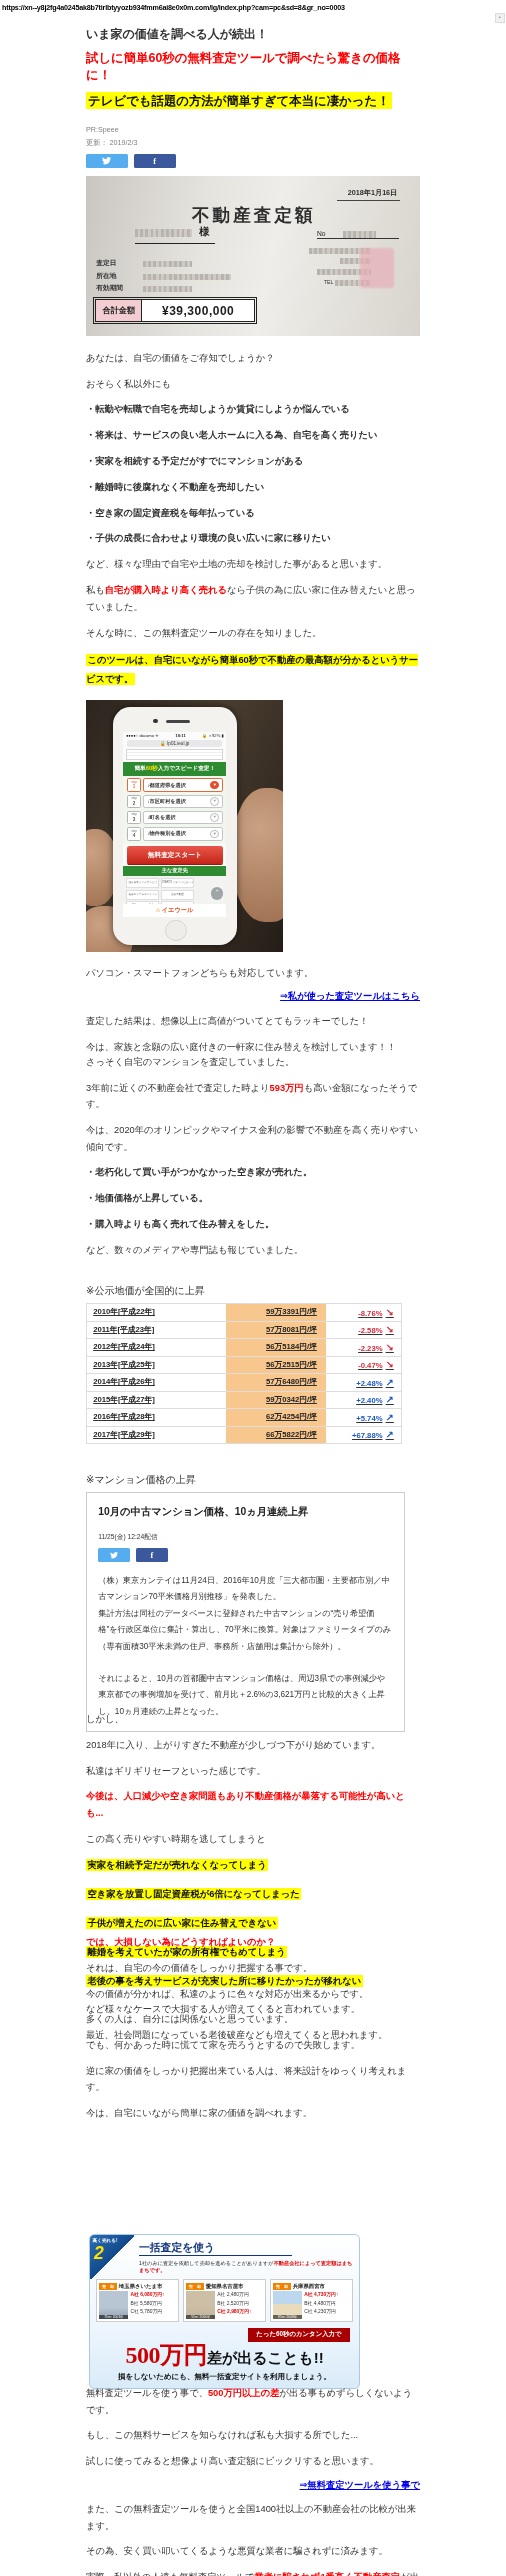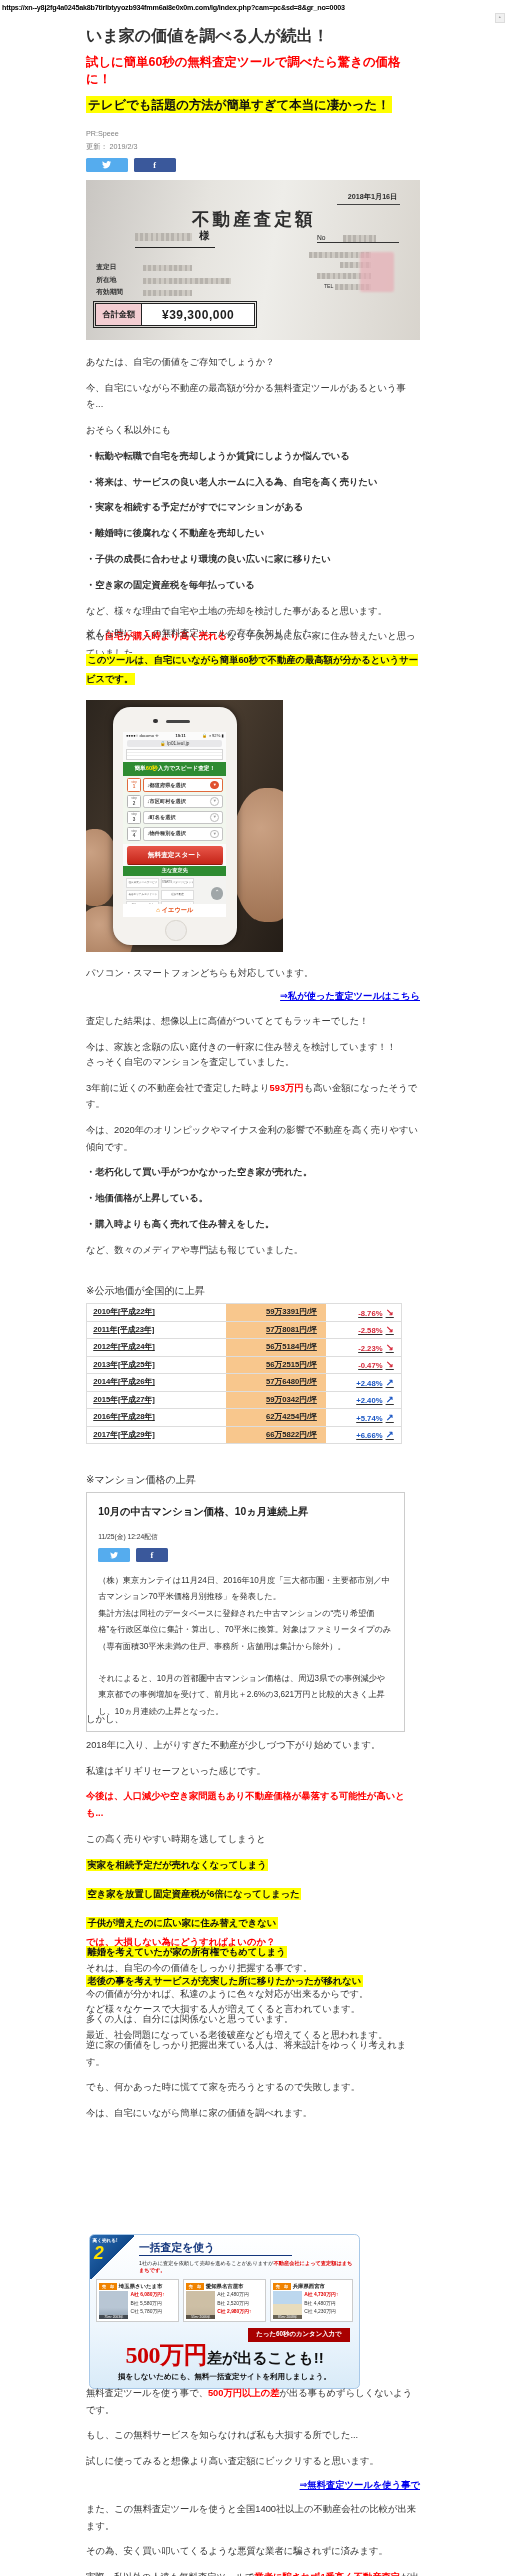--- a/index.html
+++ b/index.html
@@ -3,21 +3,21 @@
 <meta charset="utf-8">
 <style>
   html,body{margin:0;padding:0;}
   body{width:506px;height:3764px;position:relative;background:#ffffff;
        font-family:"Liberation Sans","DejaVu Sans",sans-serif;color:#333;overflow:hidden;}
   .url-line{position:absolute;top:3.1px;left:2.1px;width:392px;font-size:7.2px;font-weight:bold;
             letter-spacing:-0.2px;color:#000;word-break:break-all;}
   .scroll-up{position:absolute;top:13px;right:1.5px;width:7.7px;height:7.7px;background:#f1f1f1;
              border:0.5px solid #dcdcdc;color:#a0a0a0;font-size:3.6px;line-height:7.7px;text-align:center;}
   .grp{position:absolute;left:86px;width:334px;}
-  h1{margin:0;font-size:16px;color:#333;font-weight:bold;}
+  h1{margin:0;font-size:12px;color:#333;font-weight:bold;}
   .h-red{margin-top:7.2px;font-size:12.4px;font-weight:bold;color:#ff0000;}
   .h-yelwrap{margin-top:7.2px;}
   .h-yel{display:inline;background:#ffff00;color:#111;font-size:12.4px;font-weight:bold;padding:1.5px 2.1px;line-height:1.55;}
   .meta{font-size:7.2px;color:#808080;margin-top:4.1px;}
   .sns{margin-top:6.2px;display:flex;gap:5.7px;}
   .sns a{display:flex;align-items:center;justify-content:center;width:42px;height:14px;border-radius:1.5px;cursor:pointer;}
   .sns-tw{background:#55acee;}
   .sns-fb{background:#3a589b;color:#fff;font-weight:bold;font-size:8.2px;font-family:"Liberation Serif",serif;}
   .p{font-size:9.3px;line-height:16.5px;margin:0 0 9.3px 0;color:#333;}
   .b{font-weight:bold;}
@@ -157,28 +157,27 @@
     <div class="doc-co" style="top:103px"><span style="font-size:5.2px">TEL</span> <span class="blur" style="width:36px;height:5.2px"></span></div>
     <div class="doc-stamp"></div>
     <div class="doc-total">
       <div class="lbl">合計金額</div>
       <div class="val">¥39,300,000</div>
     </div>
   </div>
 
   <div style="height:13.4px"></div>
   <p class="p">あなたは、自宅の価値をご存知でしょうか？</p>
-  <p class="p">今、自宅にいながら不動産の最高額が分かる無料査定ツールがあるという事を...</p>
   <p class="p">おそらく私以外にも</p>
   <p class="p b">・転勤や転職で自宅を売却しようか賃貸にしようか悩んでいる</p>
   <p class="p b">・将来は、サービスの良い老人ホームに入る為、自宅を高く売りたい</p>
   <p class="p b">・実家を相続する予定だがすでにマンションがある</p>
   <p class="p b">・離婚時に後腐れなく不動産を売却したい</p>
+  <p class="p b">・空き家の固定資産税を毎年払っている</p>
   <p class="p b">・子供の成長に合わせより環境の良い広いに家に移りたい</p>
-  <p class="p b">・空き家の固定資産税を毎年払っている</p>
   <p class="p">など、様々な理由で自宅や土地の売却を検討した事があると思います。</p>
   <p class="p"><span>私も</span><span class="red">自宅が購入時より高く売れる</span><span>なら子供の為に広い家に住み替えたいと思っていました。</span></p>
 </div>
 
 <div class="grp" style="top:625px">
   <p class="p">そんな時に、この無料査定ツールの存在を知りました。</p>
   <p class="p" style="line-height:19.6px"><span class="ylw">このツールは、自宅にいながら簡単60秒で不動産の最高額が分かるというサービスです。</span></p>
 
   <div class="phonephoto">
     <div class="finger" style="left:-14.4px;bottom:46px;width:46px;height:77px"></div>
@@ -297,21 +296,21 @@
         <span class="chg up"><span>+2.40%</span><span class="ar">↗</span></span>
       </div>
     <div class="lprow">
         <span class="yr">2016年[平成28年]</span>
         <span class="pr">62万4254円/坪</span>
         <span class="chg up"><span>+5.74%</span><span class="ar">↗</span></span>
       </div>
     <div class="lprow">
         <span class="yr">2017年[平成29年]</span>
         <span class="pr">66万5822円/坪</span>
-        <span class="chg up"><span>+6.66%</span><span class="ar">↗</span></span>
+        <span class="chg up"><span>+67.88%</span><span class="ar">↗</span></span>
       </div>
   </div>
   <p class="cap" style="margin-top:29px">※マンション価格の上昇</p>
   <div class="newsbox" style="margin-top:3.1px">
     <p class="news-title">10月の中古マンション価格、10ヵ月連続上昇</p>
     <p class="news-date">11/25(金) 12:24配信</p>
     <div class="sns">
       <a class="sns-tw" style="width:32px">
           <svg width="8.2" height="6.7" viewBox="0 0 24 20">
             <path fill="#fff" d="M24 2.4c-.9.4-1.8.7-2.8.8 1-.6 1.8-1.6 2.2-2.7-1 .6-2 1-3.1 1.2C19.4.7 18.1 0 16.7 0c-2.7 0-4.9 2.2-4.9 4.9 0 .4 0 .8.1 1.1C7.8 5.8 4.1 3.8 1.7.8 1.2 1.6 1 2.4 1 3.3c0 1.7.9 3.2 2.2 4.1-.8 0-1.6-.2-2.2-.6v.1c0 2.4 1.7 4.4 3.9 4.8-.4.1-.8.2-1.3.2-.3 0-.6 0-.9-.1.6 2 2.4 3.4 4.6 3.4-1.7 1.3-3.8 2.1-6.1 2.1-.4 0-.8 0-1.2-.1 2.2 1.4 4.8 2.2 7.5 2.2 9.1 0 14-7.5 14-14v-.6c1-.7 1.8-1.6 2.5-2.4z"></path>
@@ -340,22 +339,22 @@
   <p class="p" style="line-height:19.6px"><span class="ylw">老後の事を考えサービスが充実した所に移りたかったが移れない</span></p>
   <p class="p">など様々なケースで大損する人が増えてくると言われています。</p>
   <p class="p">最近、社会問題になっている老後破産なども増えてくると思われます。</p>
 </div>
 
 <div class="grp" style="top:1934px">
   <p class="p red">では、大損しない為にどうすればよいのか？</p>
   <p class="p">それは、自宅の今の価値をしっかり把握する事です。</p>
   <p class="p">今の価値が分かれば、私達のように色々な対応が出来るからです。</p>
   <p class="p">多くの人は、自分には関係ないと思っています。</p>
+  <p class="p">でも、何かあった時に慌てて家を売ろうとするので失敗します。</p>
   <p class="p">逆に家の価値をしっかり把握出来ている人は、将来設計をゆっくり考えれます。</p>
-  <p class="p">でも、何かあった時に慌てて家を売ろうとするので失敗します。</p>
   <p class="p">今は、自宅にいながら簡単に家の価値を調べれます。</p>
 </div>
 
 <div class="grp" style="top:2234px;left:89px;width:272px">
   <div class="promo">
     <div class="ribbon">
       <span class="rb-t">高く売れる!</span>
       <span class="rb-n">2</span>
     </div>
     <div><span class="promo-title">一括査定を使う</span></div>

